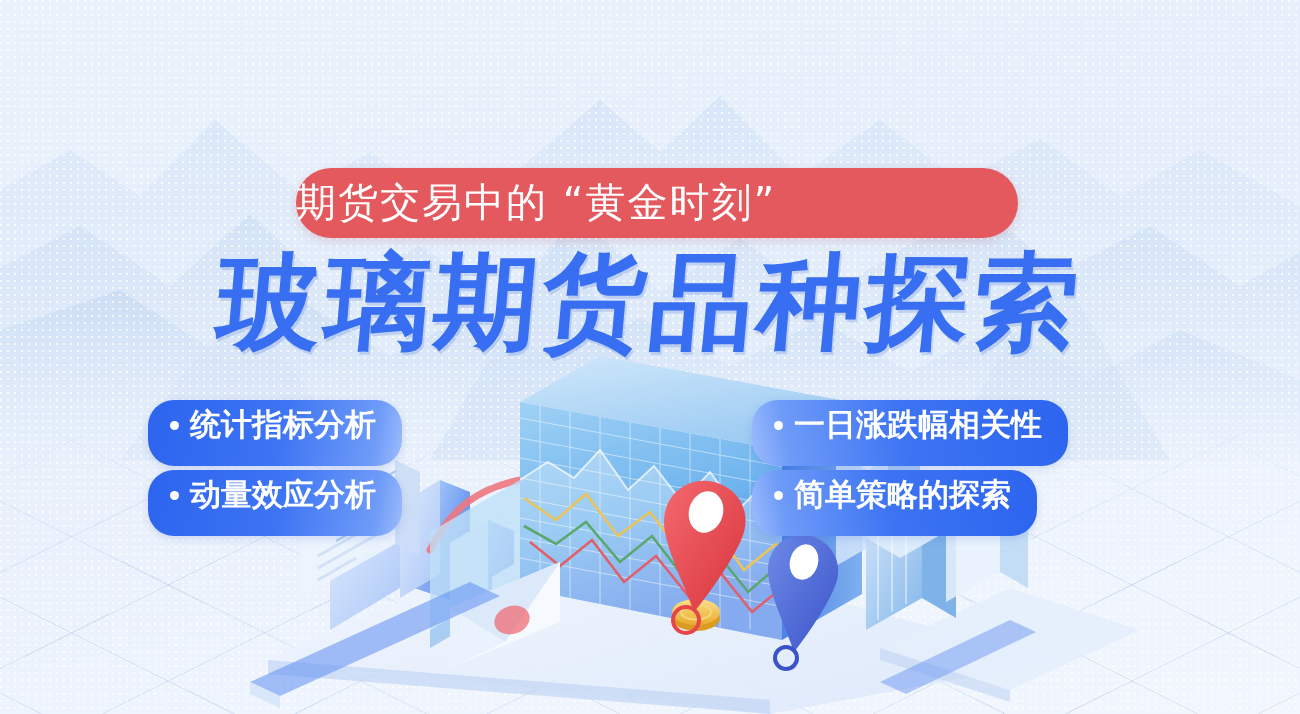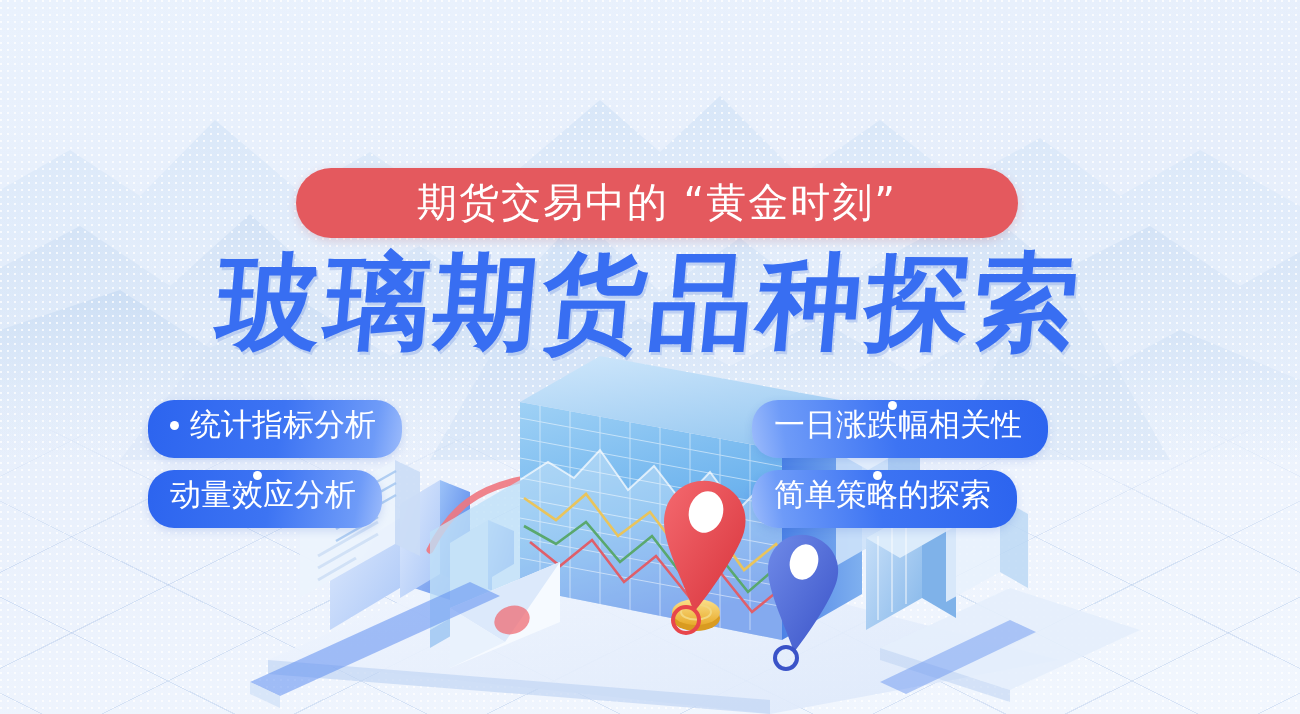--- a/index.html
+++ b/index.html
@@ -42,55 +42,56 @@
   .illus{position:absolute;left:0;top:330px;width:1300px;height:384px;z-index:4;}
 
   
   .content{position:absolute;inset:0;z-index:8;}
 
   .ribbon{
     position:absolute;left:296px;top:168px;
     width:722px;height:70px;border-radius:36px;
     background:#e4595e;
     box-shadow:0 3px 10px rgba(190,70,80,.20);
-    display:flex;align-items:center;justify-content:center;
+    display:flex;align-items:center;
   }
   .ribbon-text{
     color:#ffffff;font-size:40px;letter-spacing:2px;
     font-weight:400;white-space:nowrap;line-height:1;
     font-family:"DejaVu Sans","Liberation Sans",sans-serif;
     transform:translateY(-1px);
   }
 
   .maintitle{
     position:absolute;left:0;top:250px;width:1300px;text-align:center;
     font-size:104px;line-height:1;font-weight:bold;
     color:#386ef2;letter-spacing:4px;white-space:nowrap;
     font-family:"DejaVu Sans","Liberation Sans",sans-serif;
     transform:skewX(-5deg);
     text-shadow:2px 3px 0 rgba(40,90,210,.18);
   }
 
   .pill{
     position:absolute;height:48px;border-radius:26px;
     display:flex;align-items:center;
-    padding:0 26px 10px 22px;
+    padding:0 26px 18px 22px;
     color:#fff;font-size:31px;line-height:1;white-space:nowrap;
     font-family:"DejaVu Sans","Liberation Sans",sans-serif;
     box-shadow:0 3px 9px rgba(50,90,200,.17);
+    font-weight:bold;
   }
   .pill .dot{
     width:9px;height:9px;border-radius:50%;background:#fff;
     margin-right:11px;flex:0 0 auto;transform:translateY(1px);
   }
   .pill-l{ background:linear-gradient(100deg,#2c64ef 0%,#3d74f3 52%,#6e9bf8 88%,#9dbcfb 100%); }
-  .pill-r{ background:linear-gradient(260deg,#2c64ef 0%,#3d74f3 52%,#6e9bf8 88%,#9dbcfb 100%);flex-direction:column; }
+  .pill-r{ background:linear-gradient(260deg,#2c64ef 0%,#3d74f3 52%,#6e9bf8 88%,#9dbcfb 100%); }
 
   #pill-0{ left:148px; top:400px; }
-  #pill-1{ left:148px; top:470px;flex-direction:column; }
+  #pill-1{ left:148px; top:470px; }
   #pill-2{ left:752px; top:400px; }
   #pill-3{ left:752px; top:470px;text-align:center; }
 </style>
 </head>
 <body>
 
 <div id="banner">
 
   <svg class="mtns" viewBox="0 0 1300 460" preserveAspectRatio="none">
     <defs>

